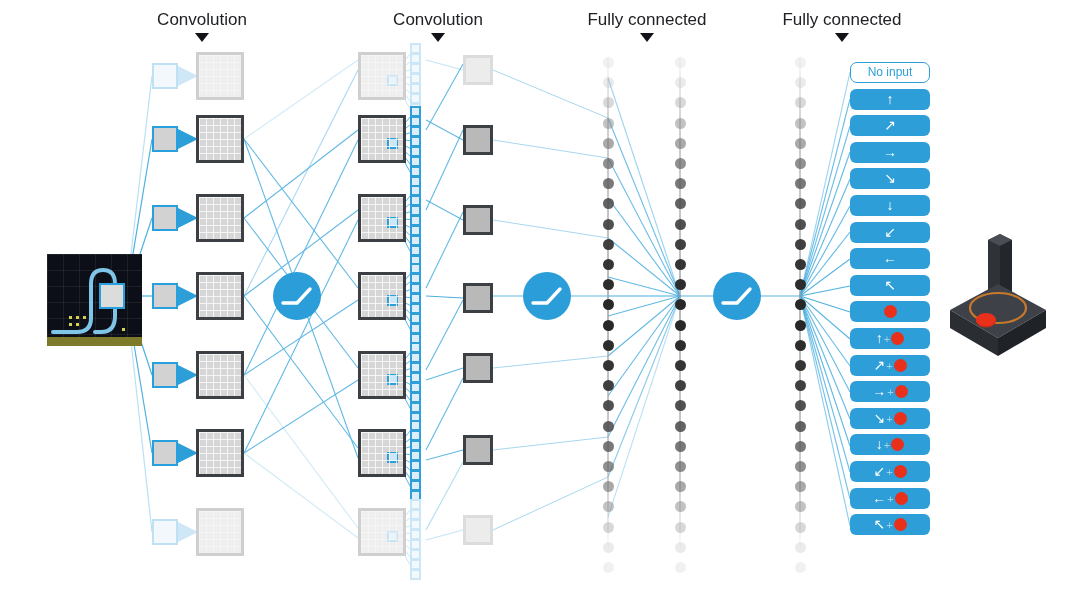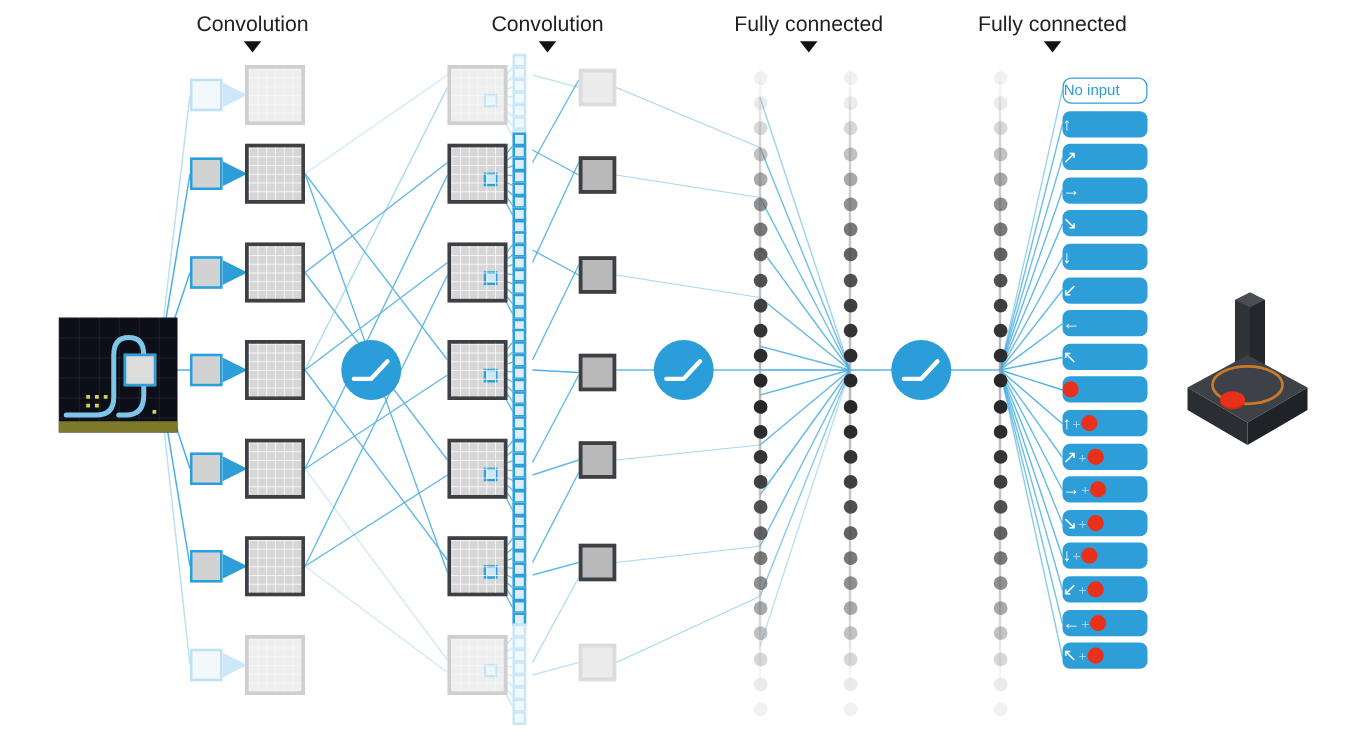--- a/index.html
+++ b/index.html
@@ -137,26 +137,27 @@
     width:11px; height:11px;
     border-radius:50%;
     margin-left:-5.5px;
     left:50%;
   }
 
   
   .actions { position:absolute; }
   .act {
     position:absolute;
-    width:68px; height:21px;
+    width:80px; height:21px;
     border-radius:6px;
     background:#2e9ed8;
     color:#ffffff;
     font-size:13px;
     line-height:21px;
+    text-align:center;
     white-space:nowrap;
   }
   .act.noinput {
     background:#ffffff;
     border:1.5px solid #2e9ed8;
     color:#2e9ed8;
     border-radius:7px;
     font-size:12px;
     line-height:18px;
   }

